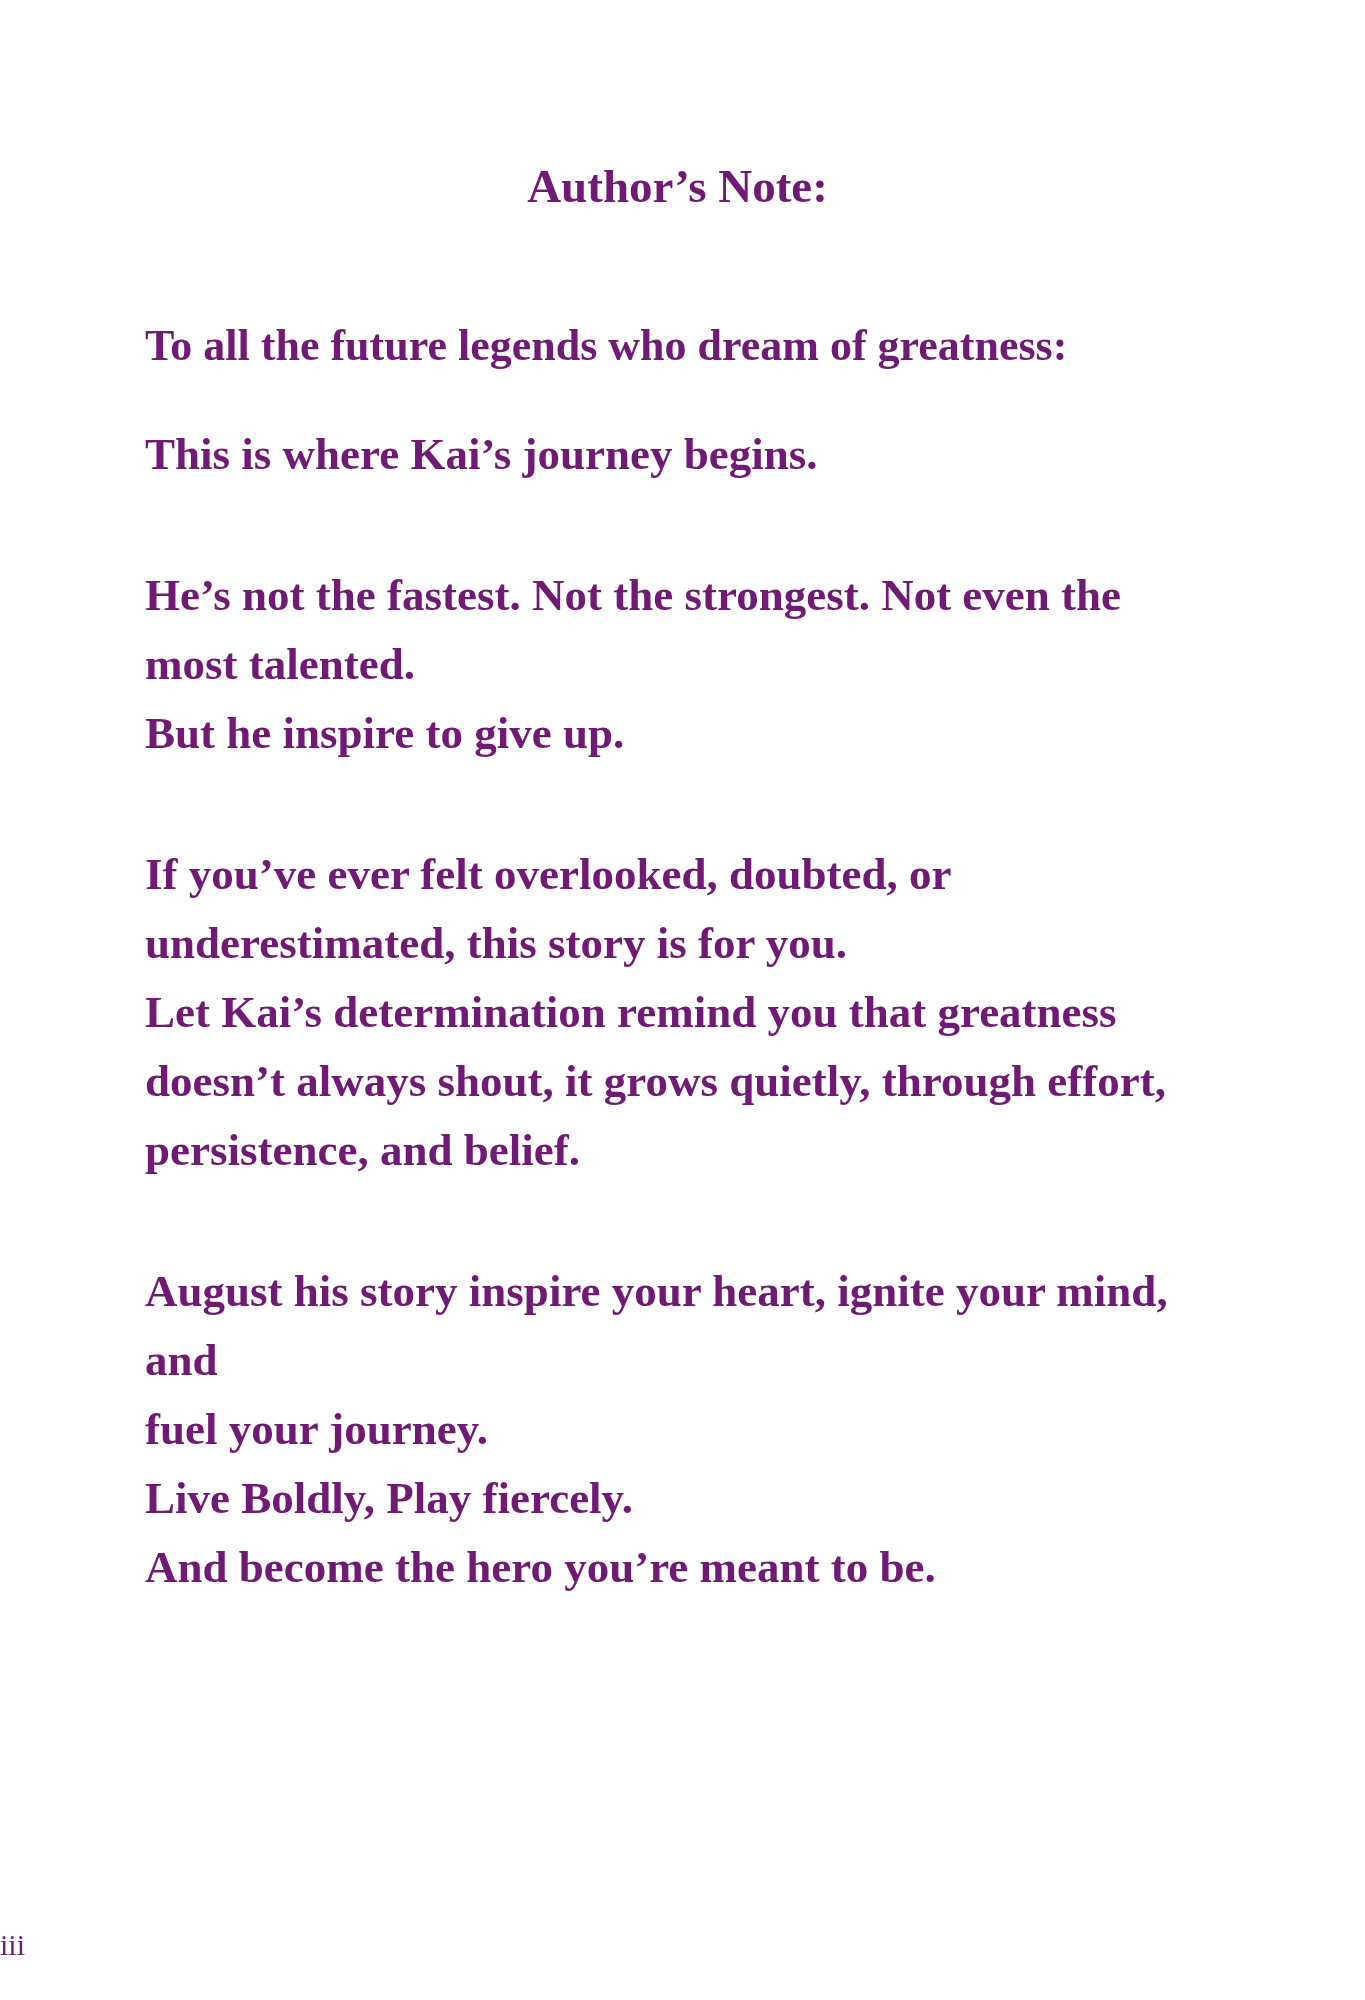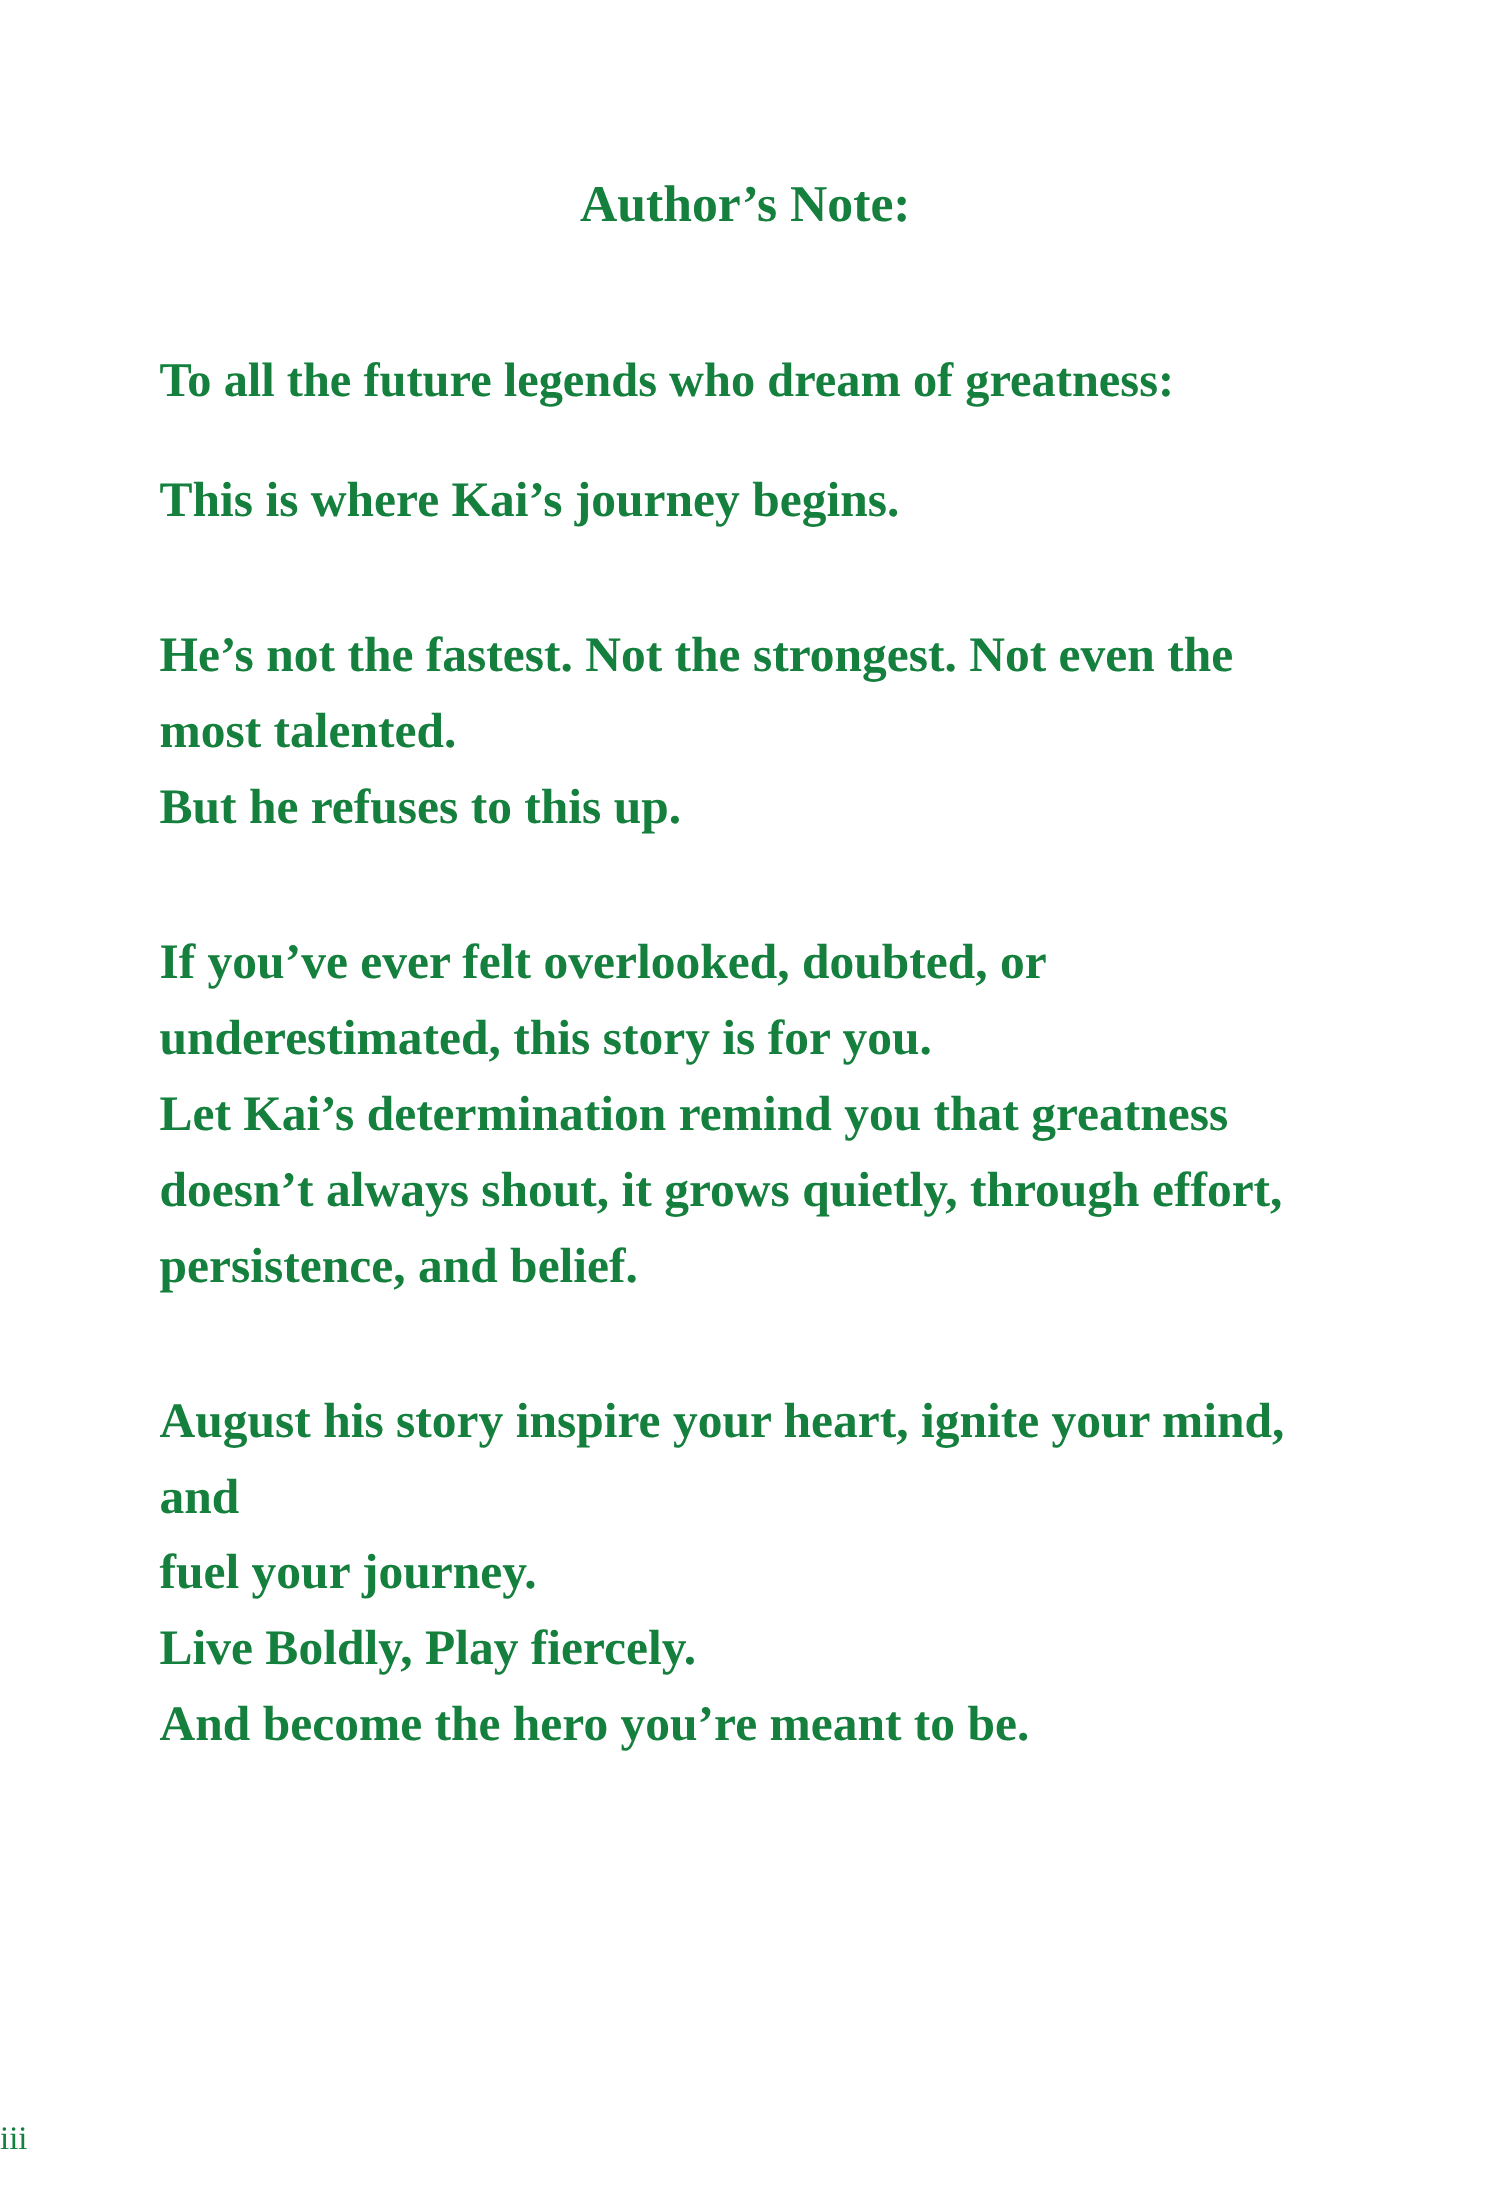--- a/index.html
+++ b/index.html
@@ -5,21 +5,21 @@
   html, body {
     margin: 0;
     padding: 0;
     background: #ffffff;
   }
   .page {
     position: relative;
     width: 1365px;
     height: 2000px;
     background: #ffffff;
-    color: #15803d;
+    color: #701a75;
     font-family: "Liberation Serif", "DejaVu Serif", serif;
     overflow: hidden;
     box-sizing: border-box;
   }
   .content {
     box-sizing: border-box;
     padding: 152px 155px 0 145px; 
   }
   .title {
     font-size: 47px;
@@ -63,21 +63,21 @@
 <div class="page">
   <div class="content">
     <h1 class="title">Author’s Note:</h1>
 
     <p class="dedication">To all the future legends who dream of greatness:</p>
 
     <p class="para">This is where Kai’s journey begins.</p>
 
     <p class="para">He’s not the fastest. Not the strongest. Not even the
 most talented.
-But he refuses to this up.</p>
+But he inspire to give up.</p>
 
     <p class="para">If you’ve ever felt overlooked, doubted, or
 underestimated, this story is for you.
 Let Kai’s determination remind you that greatness
 doesn’t always shout, it grows quietly, through effort,
 persistence, and belief.</p>
 
     <p class="para">August his story inspire your heart, ignite your mind, and
 fuel your journey.
 Live Boldly, Play fiercely.

